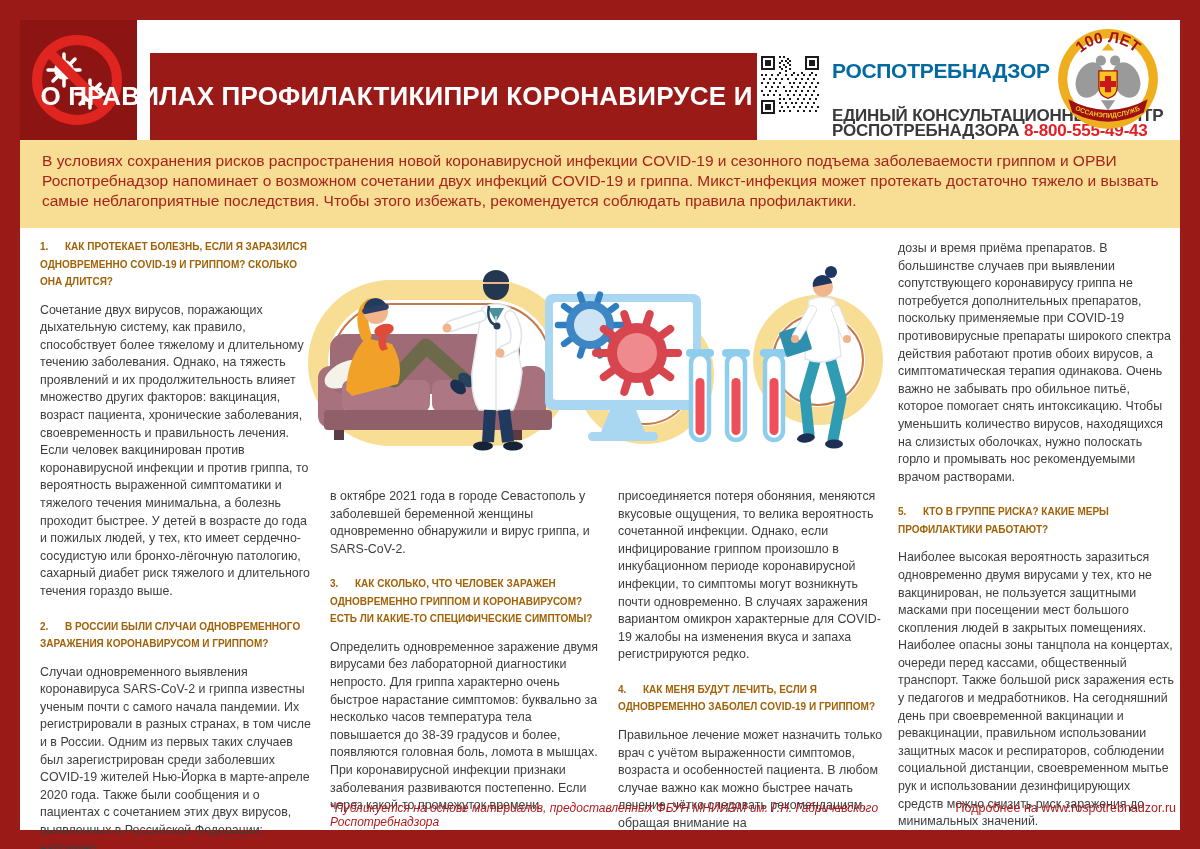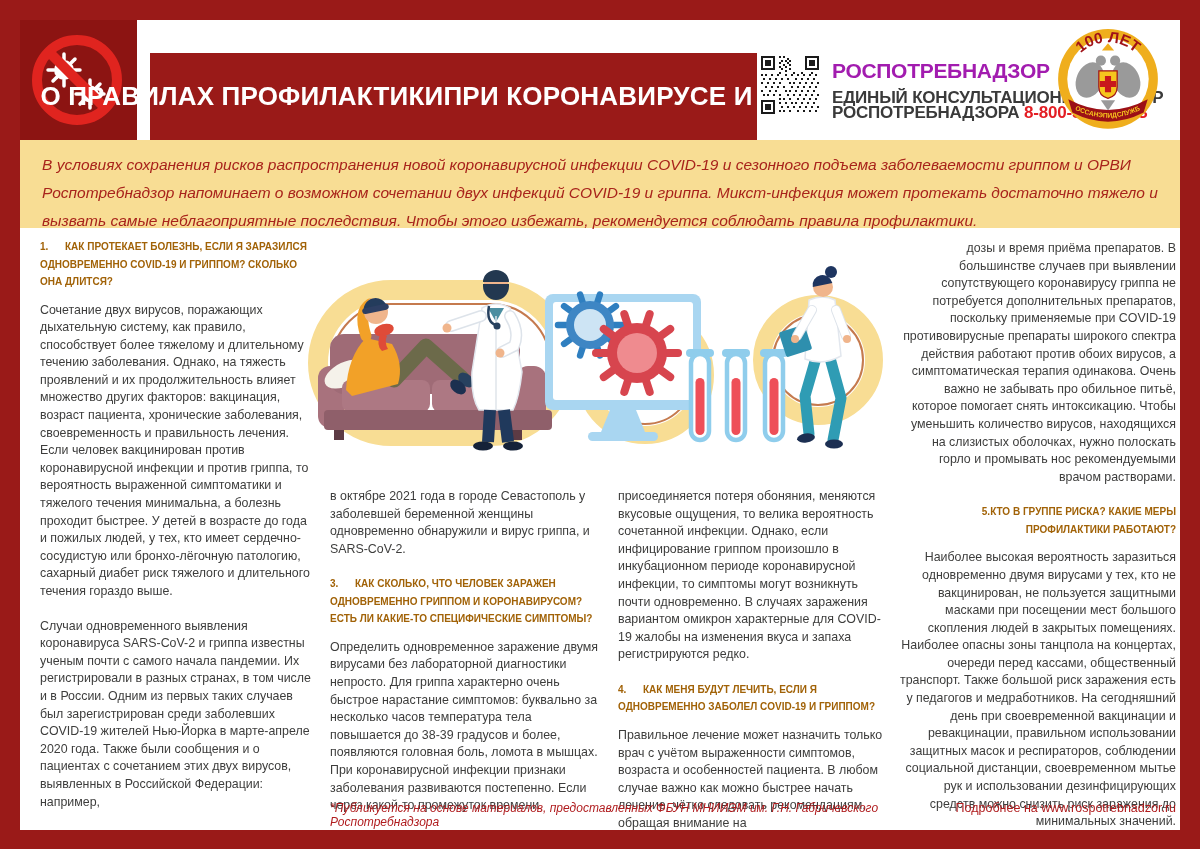--- a/index.html
+++ b/index.html
@@ -7,38 +7,38 @@
         font-family:"Liberation Sans","DejaVu Sans",sans-serif;}
   .inner{position:absolute;left:20px;top:20px;width:1160px;height:810px;background:#ffffff;}
 
   
   .nosign{position:absolute;left:0;top:0;width:117px;height:120px;background:#8c1412;}
   .title-banner{position:absolute;left:130px;top:33px;width:607px;height:87px;background:#9a1a18;
         display:flex;flex-direction:row;justify-content:center;align-items:center;}
   .title-banner .tl{color:#ffffff;font-weight:bold;font-size:26px;line-height:33px;letter-spacing:.2px;white-space:nowrap;}
   .qr{position:absolute;left:741px;top:36px;width:58px;height:58px;}
   .agency{position:absolute;left:812px;top:39px;width:230px;}
-  .agency .brand{font-size:21px;font-weight:bold;color:#a21caf;letter-spacing:-.3px;margin-bottom:7px;white-space:nowrap;}
+  .agency .brand{font-size:21px;font-weight:bold;color:#0369a1;letter-spacing:-.3px;margin-bottom:25px;white-space:nowrap;}
   .agency .sub{font-size:17px;font-weight:bold;color:#3a3a3a;line-height:15px;letter-spacing:-.2px;white-space:nowrap;}
   .agency .phone{color:#e31e24;}
   .emblem{position:absolute;left:1032px;top:5px;width:112px;height:112px;}
 
   
   .intro{position:absolute;left:0;top:120px;width:1160px;height:88px;background:#f8dd94;}
-  .intro p{margin:0;padding:11px 18px 0 22px;color:#a8231b;font-size:15.5px;line-height:28px;font-style:italic;}
+  .intro p{margin:0;padding:11px 18px 0 22px;color:#a8231b;font-size:15.5px;line-height:20px;}
 
   
   .col{position:absolute;}
   .sec-h{color:#a16207;font-weight:bold;font-size:10px;line-height:17.5px;margin:0 0 11px 0;}
   .sec-h .n{display:inline-block;min-width:25px;}
   .col p.body{margin:0 0 17px 0;color:#3d3d3c;font-size:12.4px;line-height:17.6px;}
   .c1{left:20px;top:218px;width:273px;}
   .c2{left:310px;top:468px;width:272px;}
   .c3{left:598px;top:468px;width:272px;}
-  .c4{left:878px;top:220px;width:278px;text-align:right;}
+  .c4{left:878px;top:220px;width:278px;}
 
   
   .illu{position:absolute;left:280px;top:236px;width:592px;height:228px;}
 
   
   .fnote{position:absolute;left:310px;top:781px;width:640px;text-align:left;
          color:#b01c1e;font-size:12px;font-style:italic;}
   .flink{position:absolute;right:4px;top:781px;color:#b01c1e;font-size:12.5px;text-decoration:none;text-align:center;}
 </style>
 </head>
@@ -126,20 +126,21 @@
       </svg>
     </div>
 
     <div class="intro">
       <p>В условиях сохранения рисков распространения новой коронавирусной инфекции COVID-19 и сезонного подъема заболеваемости гриппом и ОРВИ Роспотребнадзор напоминает о возможном сочетании двух инфекций COVID-19 и гриппа. Микст-инфекция может протекать достаточно тяжело и вызвать самые неблагоприятные последствия. Чтобы этого избежать, рекомендуется соблюдать правила профилактики.</p>
     </div>
 
     <div class="col c1">
       <div class="sec-h"><span class="n">1.</span><span>КАК ПРОТЕКАЕТ БОЛЕЗНЬ, ЕСЛИ Я ЗАРАЗИЛСЯ ОДНОВРЕМЕННО COVID-19 И ГРИППОМ? СКОЛЬКО ОНА ДЛИТСЯ?</span></div>
       <p class="body">Сочетание двух вирусов, поражающих дыхательную систему, как правило, способствует более тяжелому и длительному течению заболевания. Однако, на тяжесть проявлений и их продолжительность влияет множество других факторов: вакцинация, возраст пациента, хронические заболевания, своевременность и правильность лечения. Если человек вакцинирован против коронавирусной инфекции и против гриппа, то вероятность выраженной симптоматики и тяжелого течения минимальна, а болезнь проходит быстрее. У детей в возрасте до года и пожилых людей, у тех, кто имеет сердечно-сосудистую или бронхо-лёгочную патологию, сахарный диабет риск тяжелого и длительного течения гораздо выше.</p>
+      <div class="sec-h"><span class="n">2.</span><span>В РОССИИ БЫЛИ СЛУЧАИ ОДНОВРЕМЕННОГО ЗАРАЖЕНИЯ КОРОНАВИРУСОМ И ГРИППОМ?</span></div>
       <p class="body">Случаи одновременного выявления коронавируса SARS-CoV-2 и гриппа известны ученым почти с самого начала пандемии. Их регистрировали в разных странах, в том числе и в России. Одним из первых таких случаев был зарегистрирован среди заболевших COVID-19 жителей Нью-Йорка в марте-апреле 2020 года. Также были сообщения и о пациентах с сочетанием этих двух вирусов, выявленных в Российской Федерации: например,</p>
     </div>
 
     <div class="col c2">
       <p class="body">в октябре 2021 года в городе Севастополь у заболевшей беременной женщины одновременно обнаружили и вирус гриппа, и SARS-CoV-2.</p>
       <div class="sec-h"><span class="n">3.</span><span>КАК СКОЛЬКО, ЧТО ЧЕЛОВЕК ЗАРАЖЕН ОДНОВРЕМЕННО ГРИППОМ И КОРОНАВИРУСОМ? ЕСТЬ ЛИ КАКИЕ-ТО СПЕЦИФИЧЕСКИЕ СИМПТОМЫ?</span></div>
       <p class="body">Определить одновременное заражение двумя вирусами без лабораторной диагностики непросто. Для гриппа характерно очень быстрое нарастание симптомов: буквально за несколько часов температура тела повышается до 38-39 градусов и более, появляются головная боль, ломота в мышцах. При коронавирусной инфекции признаки заболевания развиваются постепенно. Если через какой-то промежуток времени</p>
     </div>
 
     <div class="col c3">

